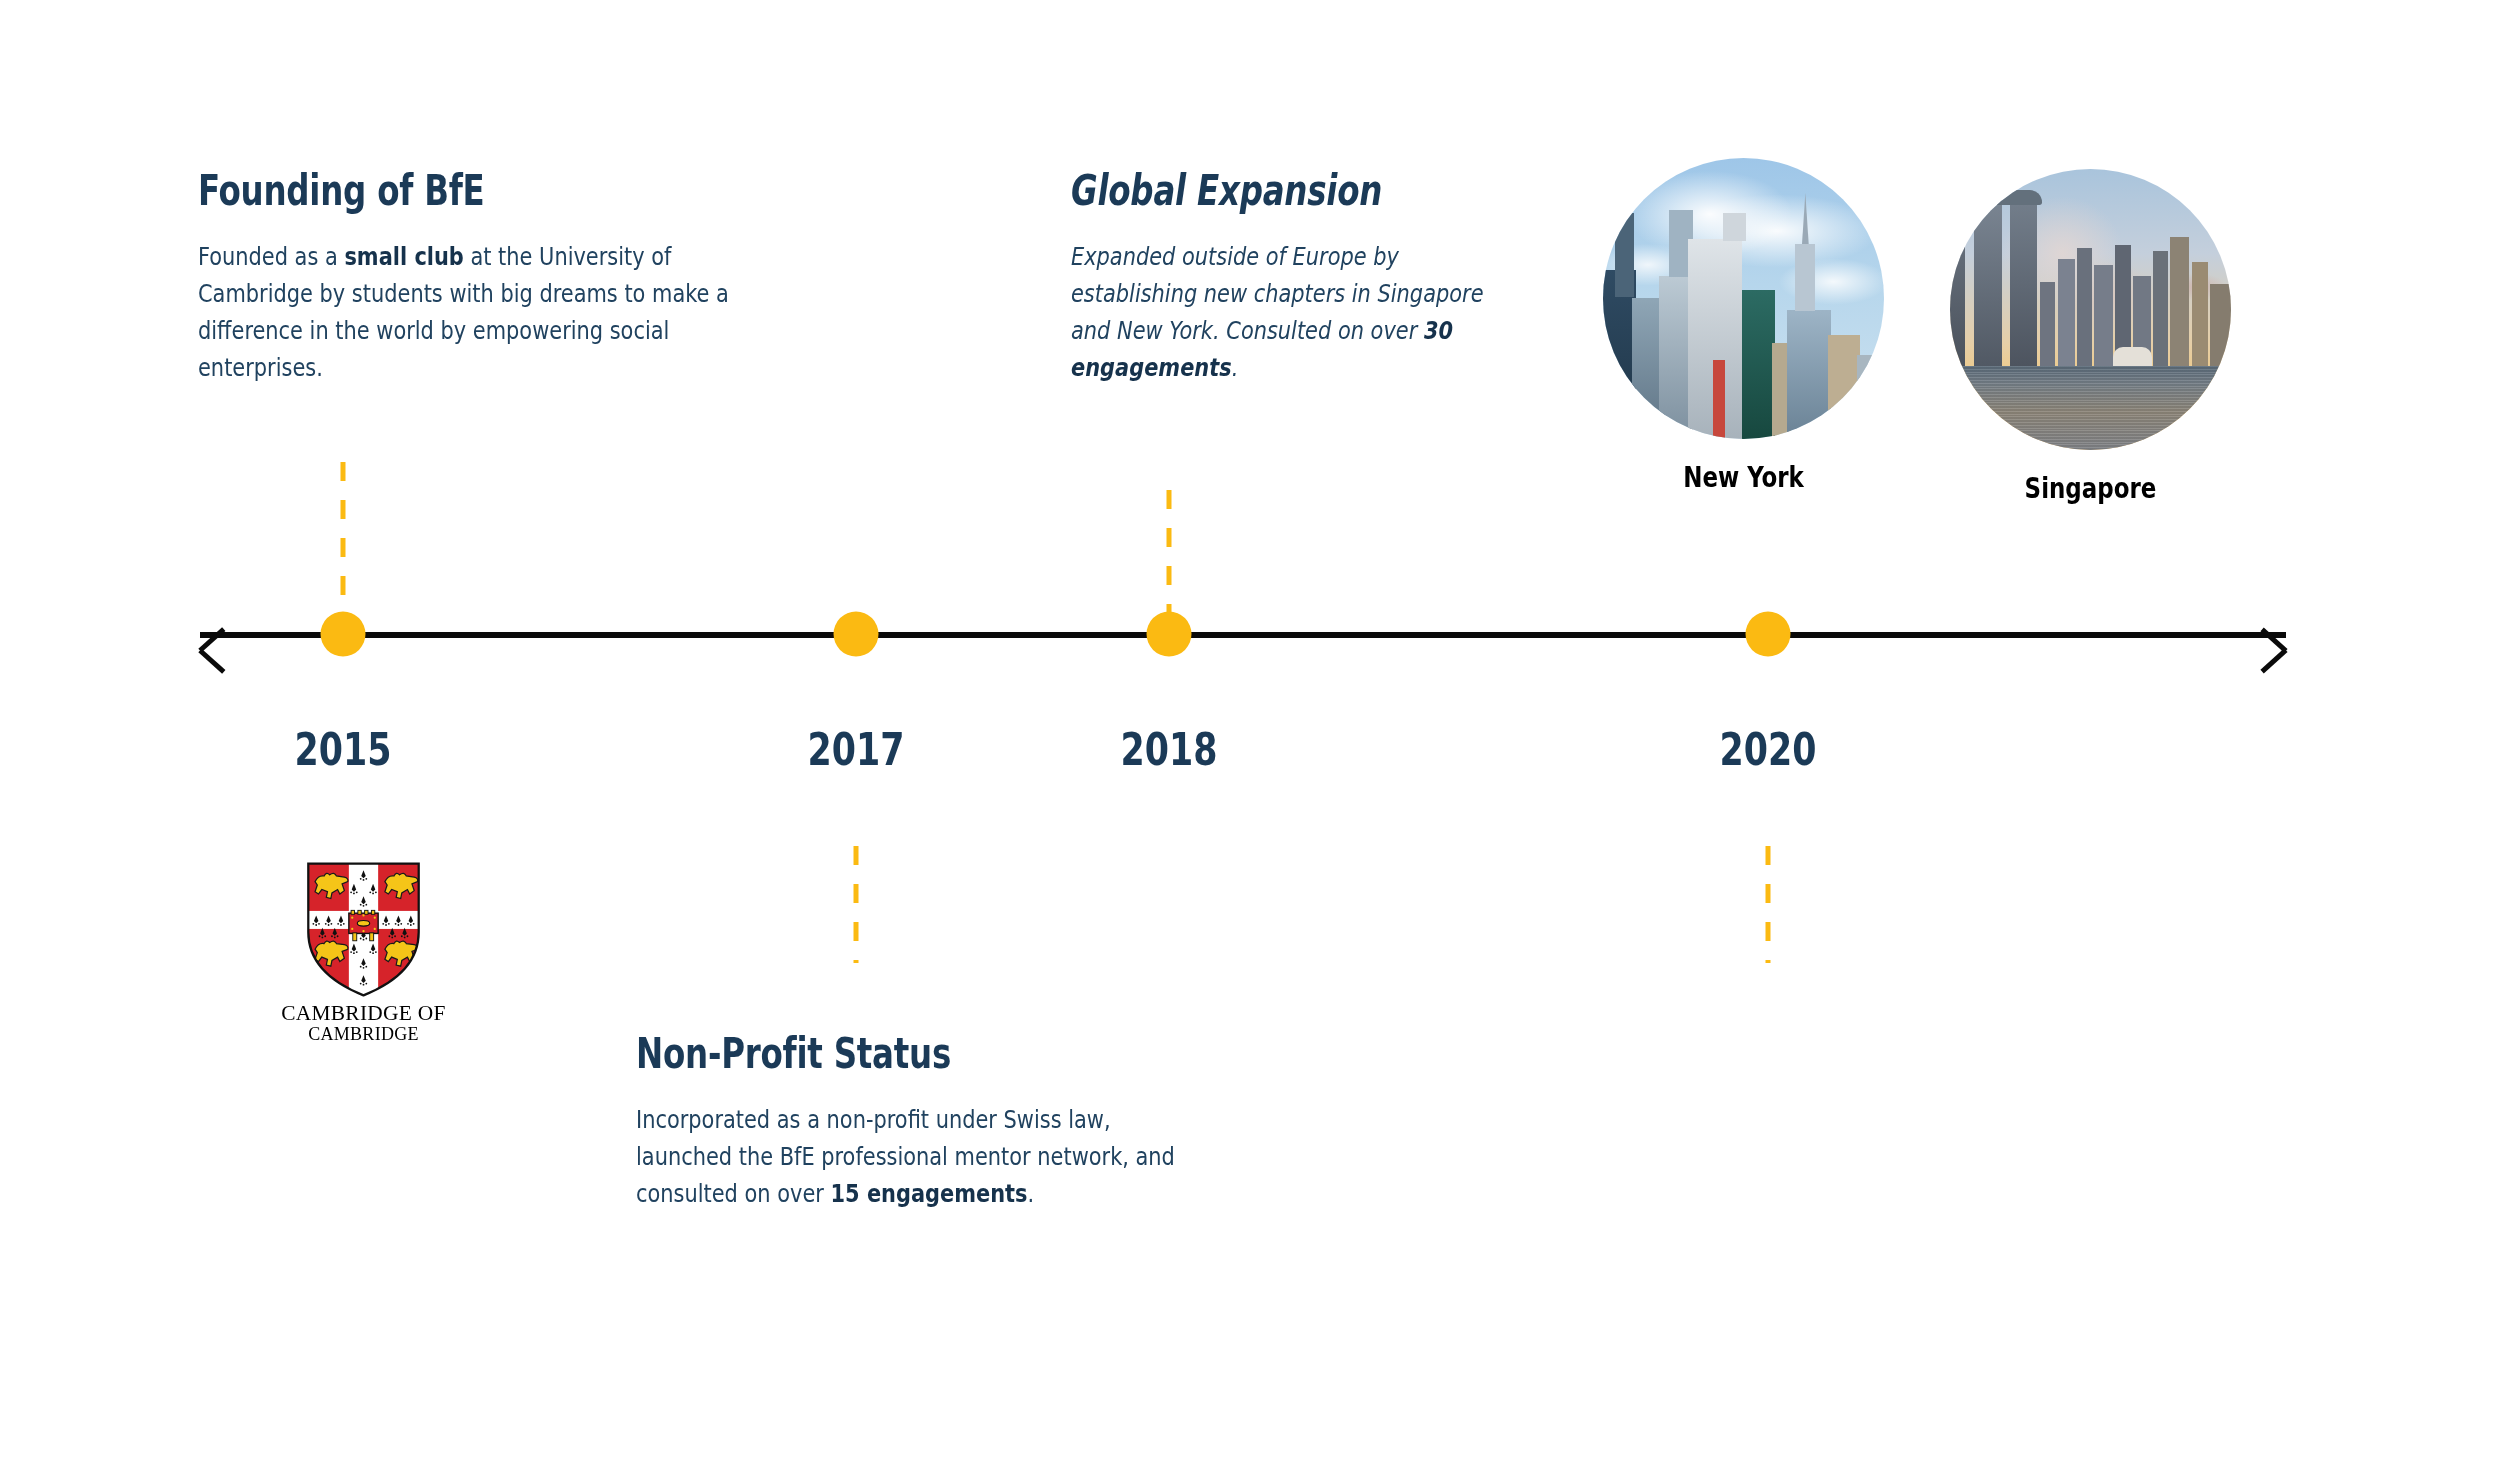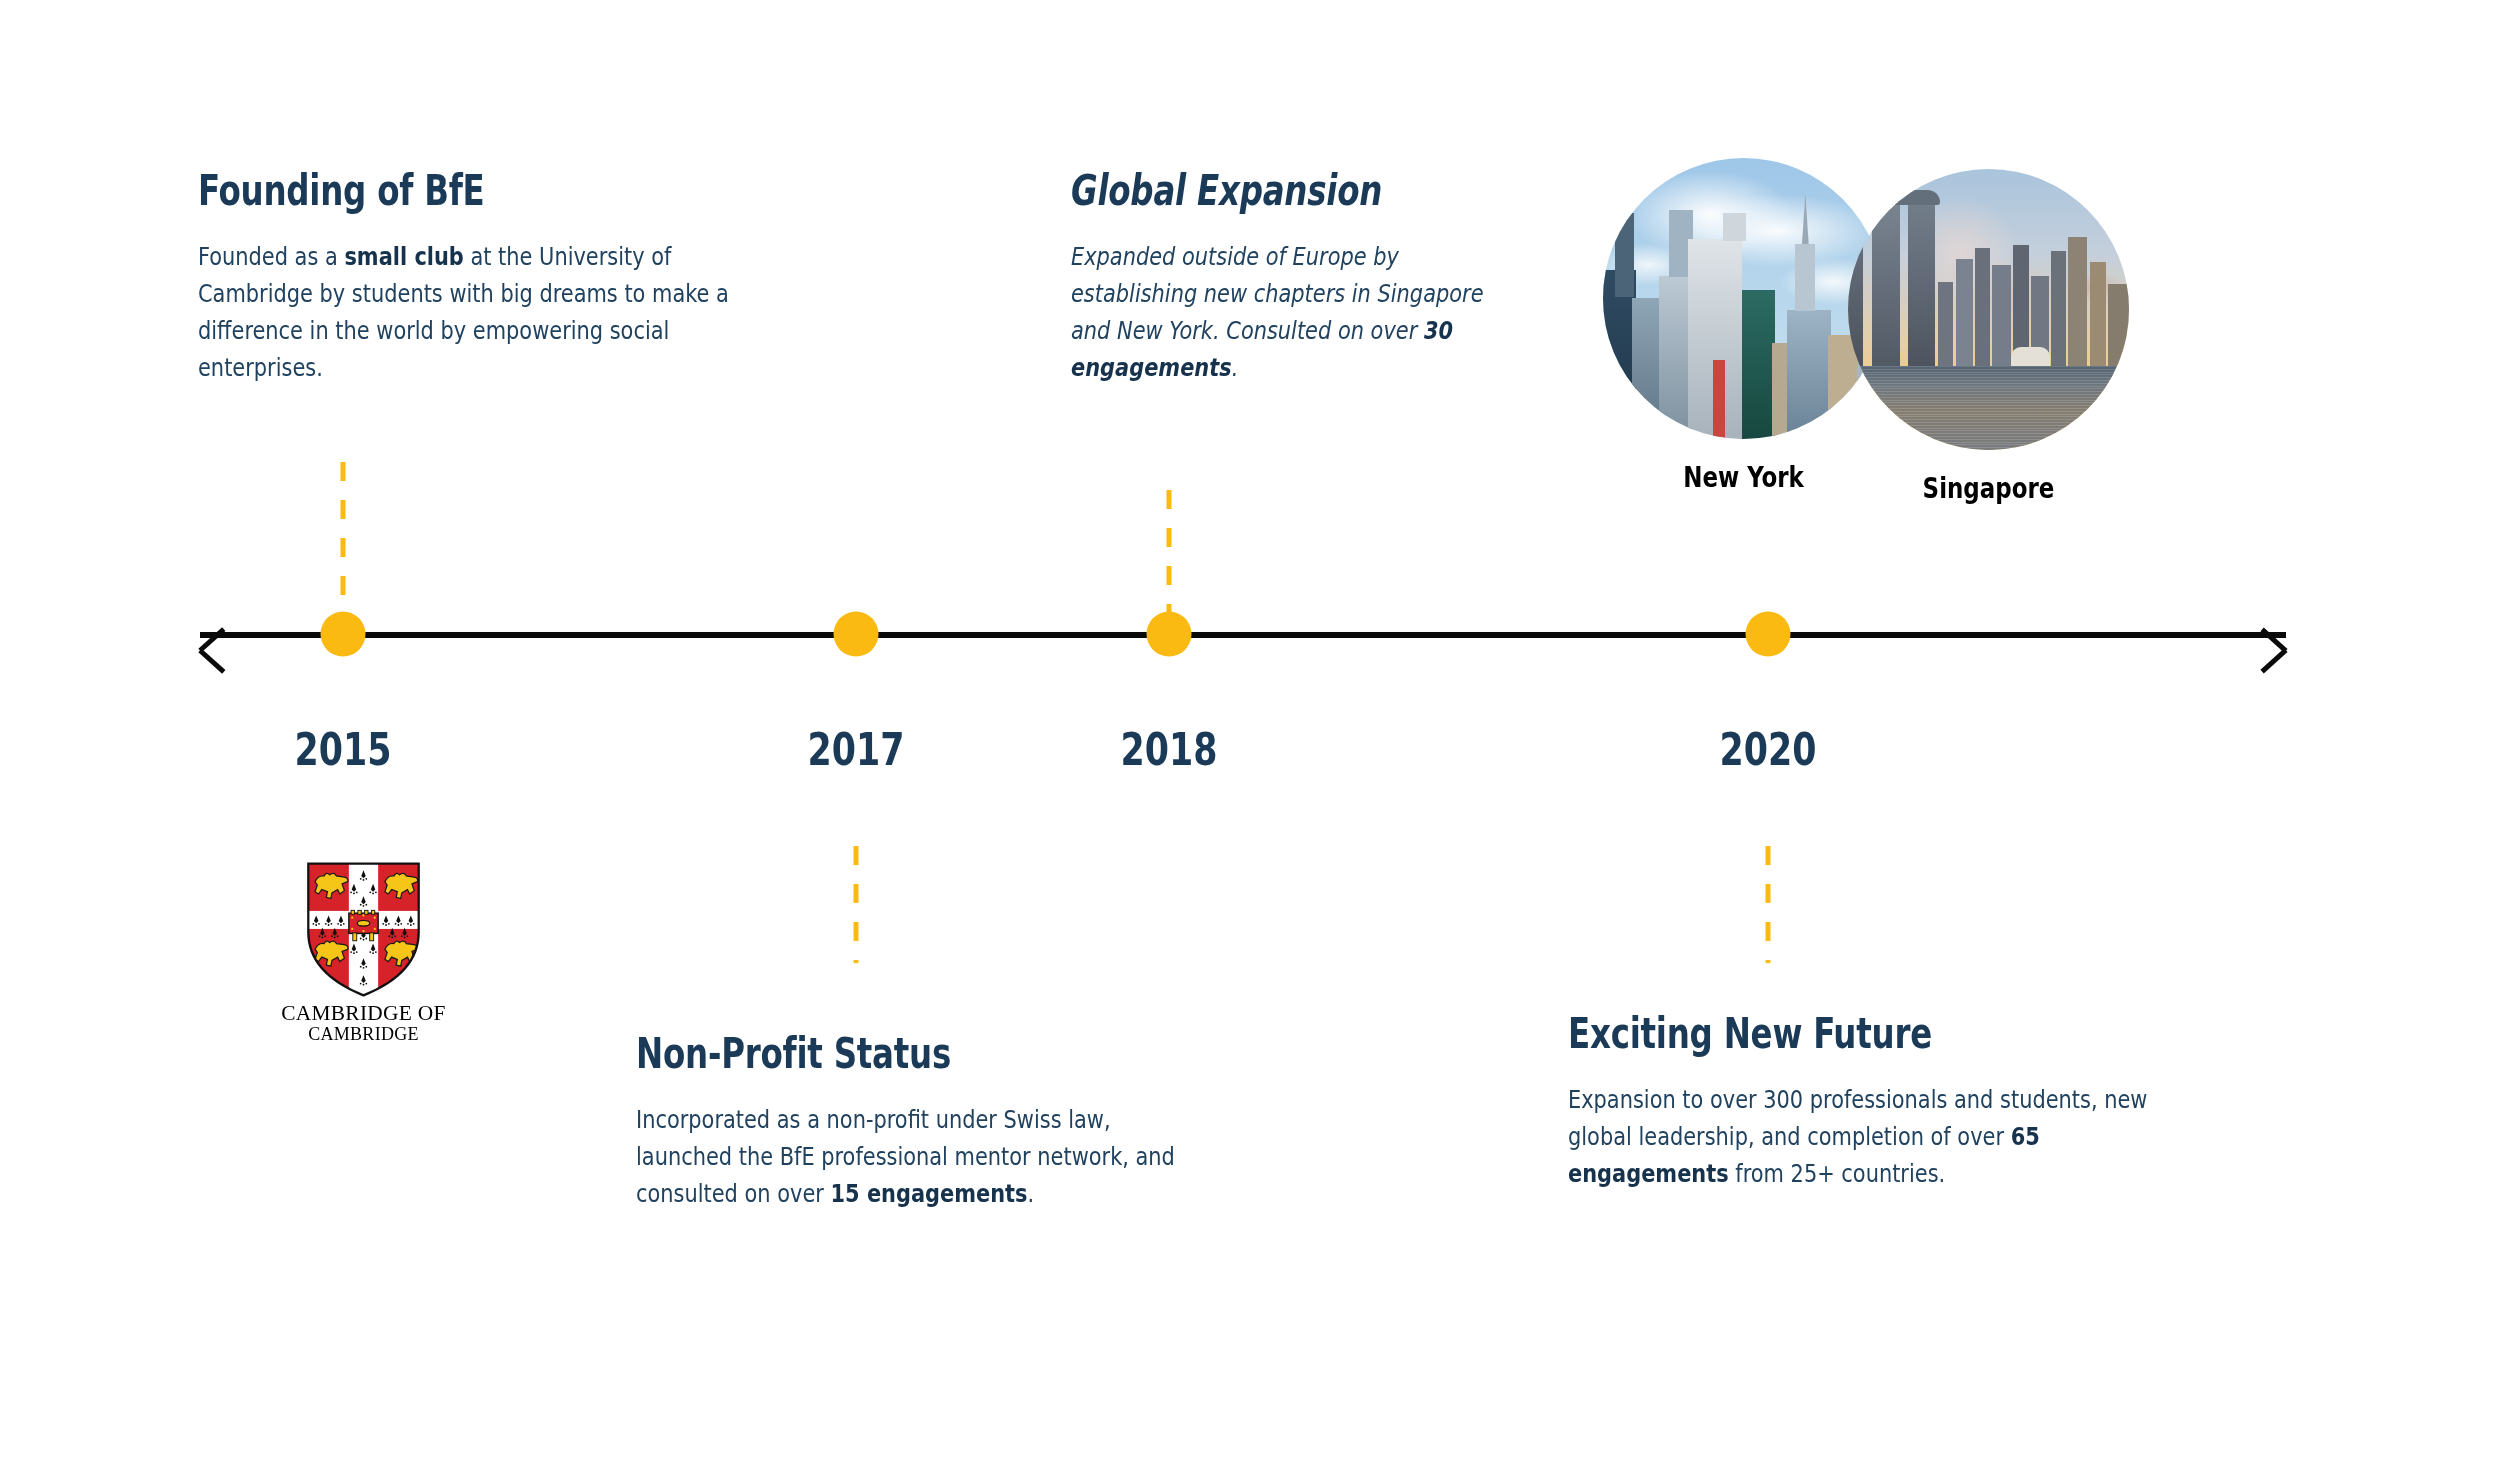--- a/index.html
+++ b/index.html
@@ -226,21 +226,21 @@
       <div class="bld" style="left:110px;  width:12.4px;  height:79px; background:#c7473c; bottom:0;"></div>
       <div class="bld" style="left:184px;  width:44px;  height:129px; background:linear-gradient(#9db4c6,#6a8295);"></div>
       <div class="bld" style="left:192px;  width:20px;  height:67px; background:#b8c6d2; bottom:128px;"></div>
       <div class="bld" style="left:199px;  width:6.7px;  height:51px;  background:#9aa9b6; bottom:195px; clip-path:polygon(50% 0,100% 100%,0 100%);"></div>
       <div class="bld" style="left:225px;  width:31.5px;  height:104px; background:#bdae92;"></div>
       <div class="bld" style="left:254px;  width:28px;  height:84px; background:#a8b6c0;"></div>
     </div>
     <div class="photo-caption">New York</div>
   </div>
 
-  <div class="photo-wrap" style="left:1848px; top:169px;">
+  <div class="photo-wrap" style="left:1950px; top:169px;">
     <div class="photo-circle">
       <div class="sky-sg"></div>
 
       <div class="bld" style="left:-10px; width:25px;  height:163px; background:linear-gradient(#6d7784,#4b525c); bottom:84px;"></div>
       <div class="bld" style="left:23.6px;  width:28px;  height:169px; background:linear-gradient(#7b8693,#515964); bottom:84px;"></div>
       <div class="bld" style="left:60px; width:27px;  height:166px; background:linear-gradient(#737e8b,#4d545f); bottom:84px;"></div>
       <div class="bld" style="left:-14.6px; width:107px; height:14.6px;  background:#63707c; bottom:245px; border-radius:34px 51px 11.2px 11.2px;"></div>
 
       <div class="bld" style="left:90px; width:14.6px;  height:84px; background:#6e7480; bottom:84px;"></div>
       <div class="bld" style="left:108px; width:17px;  height:107px; background:#7b8290; bottom:84px;"></div>
@@ -355,21 +355,15 @@
     <div class="cam-wordmark cam-line2">CAMBRIDGE</div>
   </div>
 
   <div class="block" style="left:636px; top:1012px; width:607px;margin-top:20px;">
     <div class="block-title">Non-Profit Status</div>
     <div class="block-body" style="margin-top:26px; width:618px;">
       <span>Incorporated as a non-profit under Swiss law, launched the BfE professional mentor network, and consulted on over </span><b>15 engagements</b><span>.</span>
     </div>
   </div>
 
-  <div class="block" style="left:1568px; top:1012px; width:630px;">
-    <div class="block-title">Exciting New Future</div>
-    <div class="block-body" style="margin-top:26px; width:652px;">
-      <span>Expansion to over 300 professionals and students, new global leadership, and completion of over </span><b>65 engagements</b><span> from 25+ countries.</span>
-    </div>
-  </div>
 
 </div>
 
 
 </body></html>

